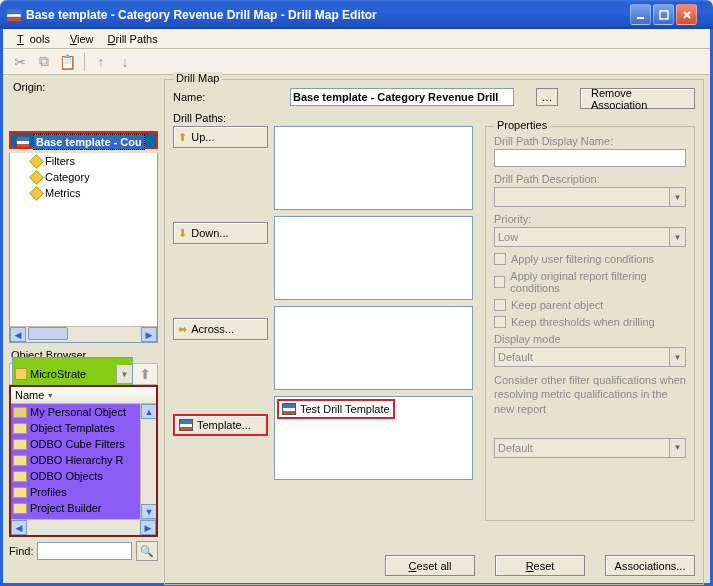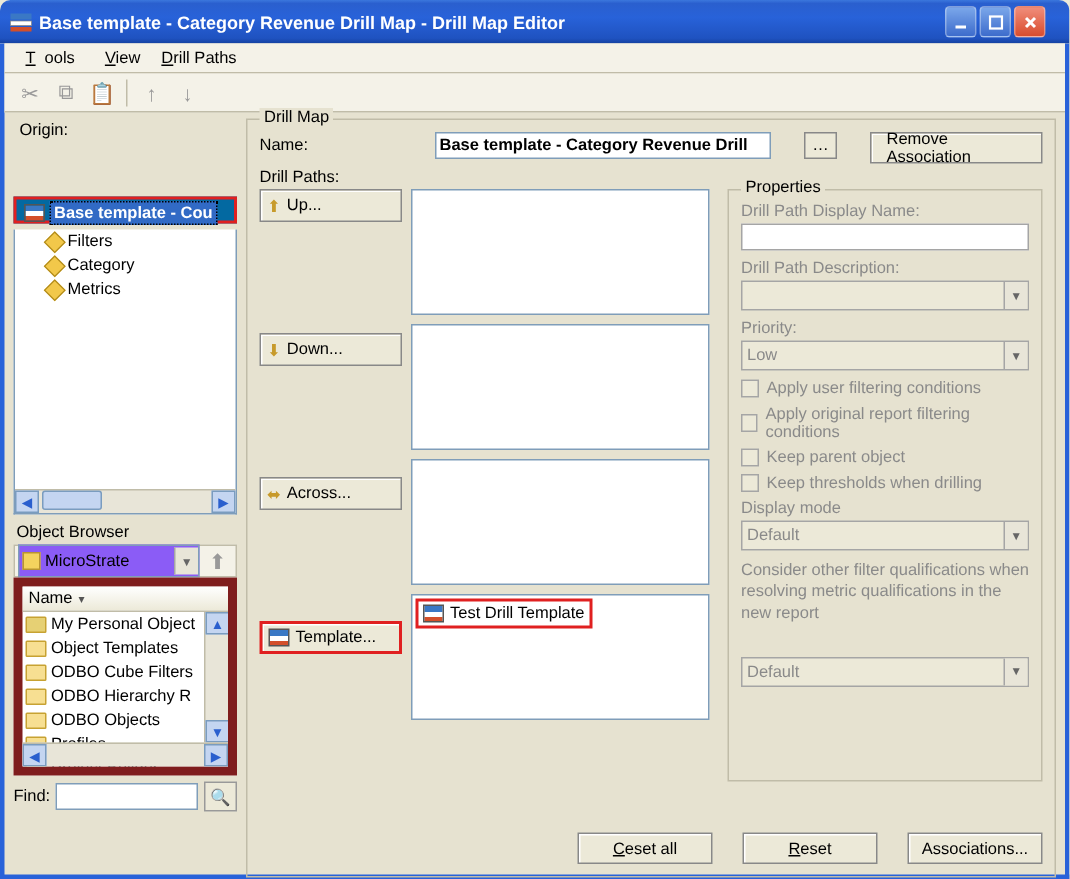--- a/index.html
+++ b/index.html
@@ -136,30 +136,30 @@
 .ob-label { padding-left: 2px; margin: 6px 0 2px;}
 .ob-toolbar {
   height: 22px;
   border:1px solid #c0bca8;
   background:#f4f2e8;
   display:flex; align-items:center;
   padding: 0 2px;
   gap:2px;
 }
 .ob-combo {
-  flex:1; height:22px;
+  flex:1; height:34px;
   border:1px solid #7f9db9;
-  background:#8b5cf6;
+  background:#84cc16;
   display:flex; align-items:center;
   padding-left: 2px;
 }
 .ob-list {
-  border:6px solid #7f1d1d;
-  background:#ffffff;
-  height: 132px;
+  border:2px solid #7f1d1d;
+  background:#8b5cf6;
+  height: 152px;
   position: relative;
   overflow: hidden;
 }
 .ob-header {
   height: 17px;
   background: linear-gradient(#fff,#ece9d8);
   border-bottom:1px solid #c0bca8;
   display:flex; align-items:center;
   padding-left: 4px;
 }

